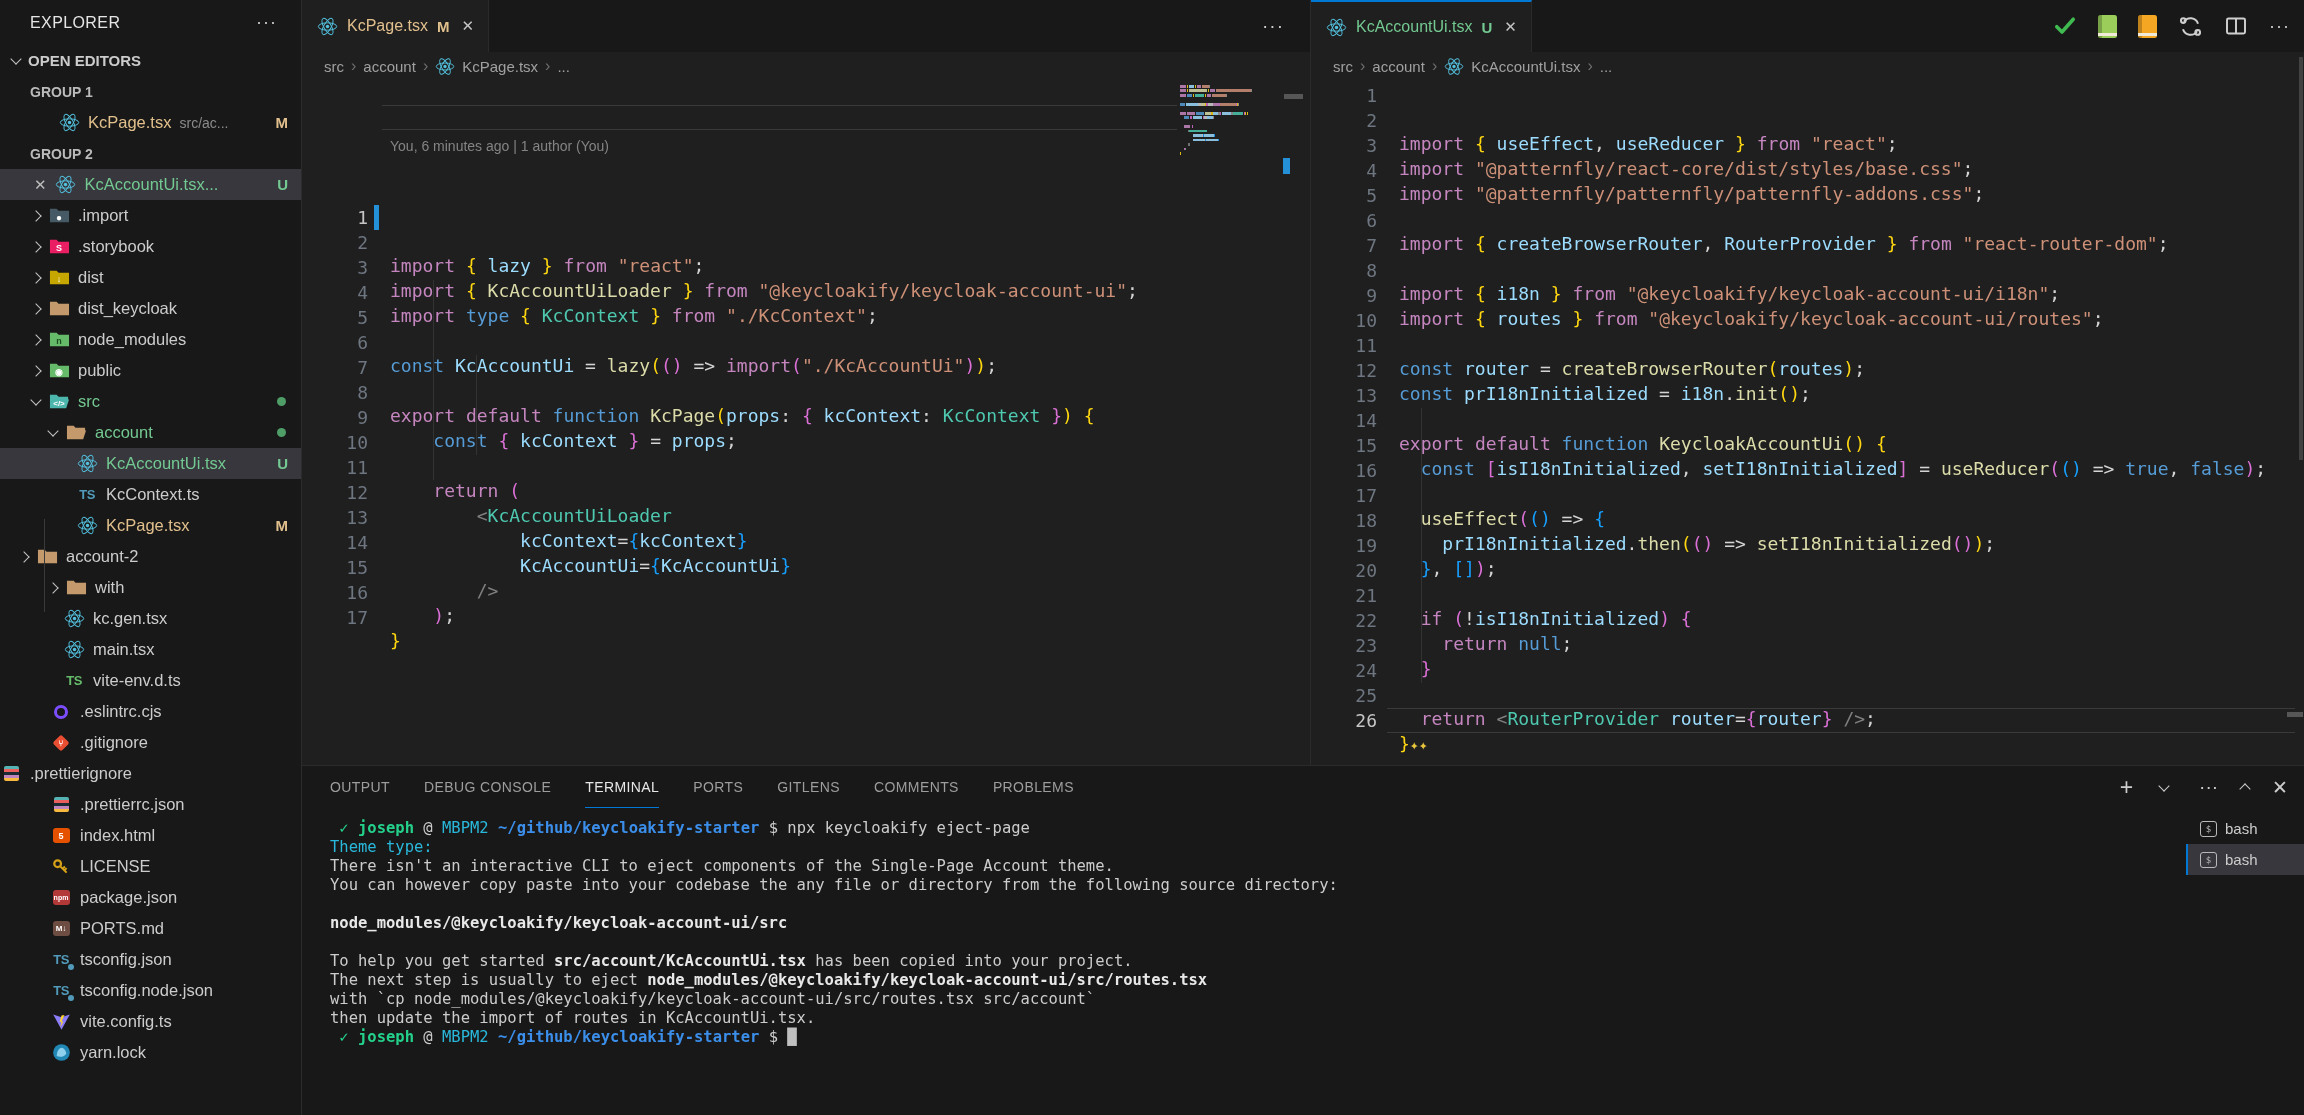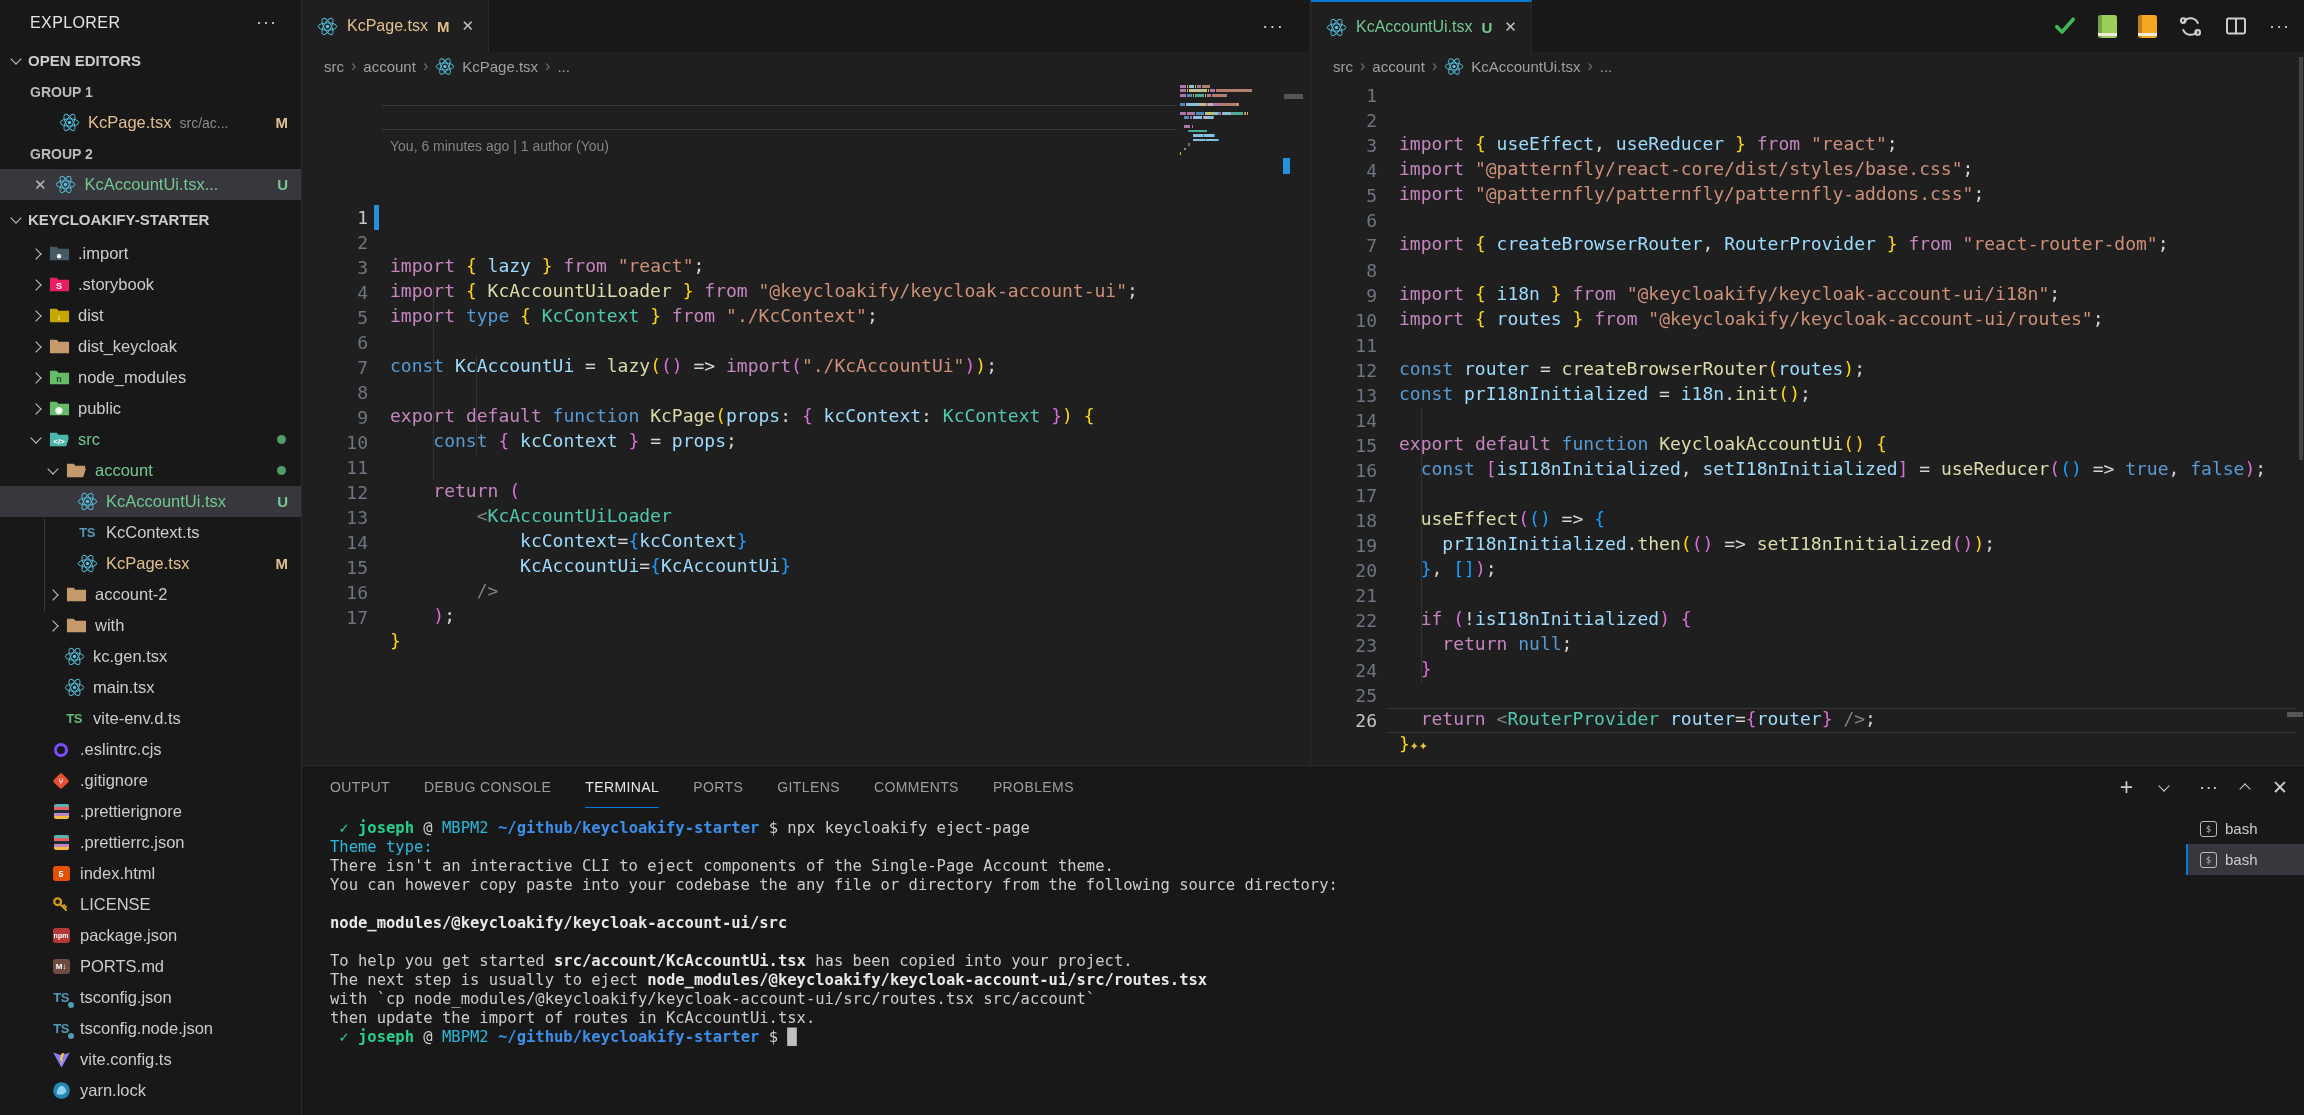--- a/index.html
+++ b/index.html
@@ -163,24 +163,20 @@
                 <ellipse cx="12" cy="12" rx="10.5" ry="4.2" transform="rotate(60 12 12)"></ellipse>
                 <ellipse cx="12" cy="12" rx="10.5" ry="4.2" transform="rotate(120 12 12)"></ellipse>
               </g>
               <circle cx="12" cy="12" r="2" fill="#53C1DE"></circle>
             </svg>
           </span>
           <span class="lbl green">KcAccountUi.tsx...</span>
           <span class="badge green">U</span>
         </div>
       </div>
-    <div class="sec-header ws-header">
-      <span class="chev down"></span>
-      <span>KEYCLOAKIFY-STARTER</span>
-    </div>
     <div id="file-tree">
         <div class="row" style="padding-left: 28px;">
           <span class="chev right"></span>
           <span class="ic">
             <svg width="21" height="21" viewBox="0 0 22 22">
               <path d="M1 4 h7 l2 2 h11 v12 H1 Z" fill="#455A64"></path>
             </svg>
             <span class="ov" style="font-size:10px">●</span>
           </span>
           <span class="lbl ">.import</span>
@@ -282,21 +278,21 @@
                 <ellipse cx="12" cy="12" rx="10.5" ry="4.2"></ellipse>
                 <ellipse cx="12" cy="12" rx="10.5" ry="4.2" transform="rotate(60 12 12)"></ellipse>
                 <ellipse cx="12" cy="12" rx="10.5" ry="4.2" transform="rotate(120 12 12)"></ellipse>
               </g>
               <circle cx="12" cy="12" r="2" fill="#53C1DE"></circle>
             </svg>
           </span>
           <span class="lbl yellow">KcPage.tsx</span>
           <span class="badge yellow">M</span>
         </div>
-        <div class="row" style="padding-left: 45px;">
+        <div class="row" style=" margin-left: 16px;">
           <span class="chev right"></span>
           <span class="ic">
             <svg width="21" height="21" viewBox="0 0 22 22">
               <path d="M1 4 h7 l2 2 h11 v12 H1 Z" fill="#C49A6C"></path>
             </svg>
           </span>
           <span class="lbl ">account-2</span>
         </div>
         <div class="row" style="padding-left: 45px;">
           <span class="chev right"></span>
@@ -345,21 +341,21 @@
           </span>
           <span class="lbl ">.eslintrc.cjs</span>
         </div>
         <div class="row" style="padding-left: 50px;">
           <span class="ic">
             <span style="width:12px;height:12px;background:#E84E31;transform:rotate(45deg);display:inline-block;border-radius:2px"></span>
             <span class="ov" style="font-size:8px;top:50%">⑂</span>
           </span>
           <span class="lbl ">.gitignore</span>
         </div>
-        <div class="row" style="padding-left: 50px; text-align: right;">
+        <div class="row" style=" text-align: right;">
           <span class="ic">
             <span style="width:15px;height:15px;border-radius:2px;display:inline-block;background:linear-gradient(180deg,#56B3B4 20%,#EA5E5E 20% 40%,#1A2B34 40% 60%,#BF85BF 60% 80%,#F7BA3E 80%)"></span>
           </span>
           <span class="lbl ">.prettierignore</span>
         </div>
         <div class="row" style="padding-left: 50px;">
           <span class="ic">
             <span style="width:15px;height:15px;border-radius:2px;display:inline-block;background:linear-gradient(180deg,#56B3B4 20%,#EA5E5E 20% 40%,#1A2B34 40% 60%,#BF85BF 60% 80%,#F7BA3E 80%)"></span>
           </span>
           <span class="lbl ">.prettierrc.json</span>

